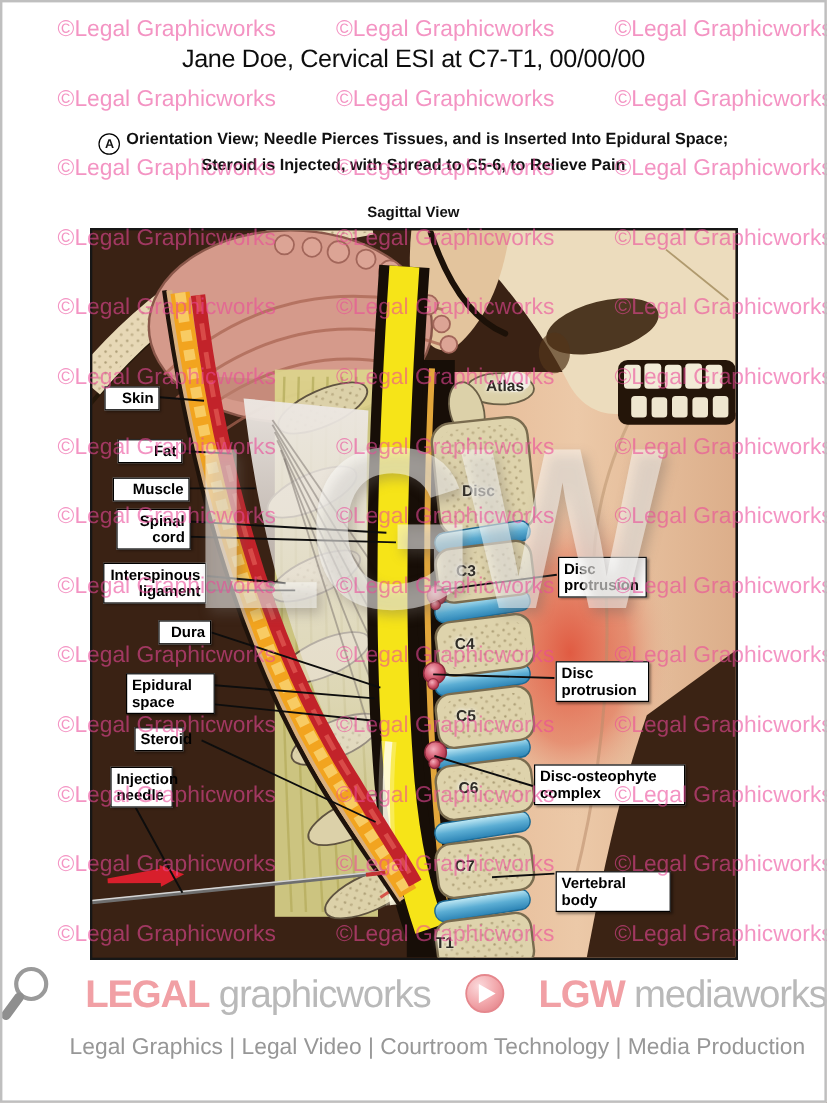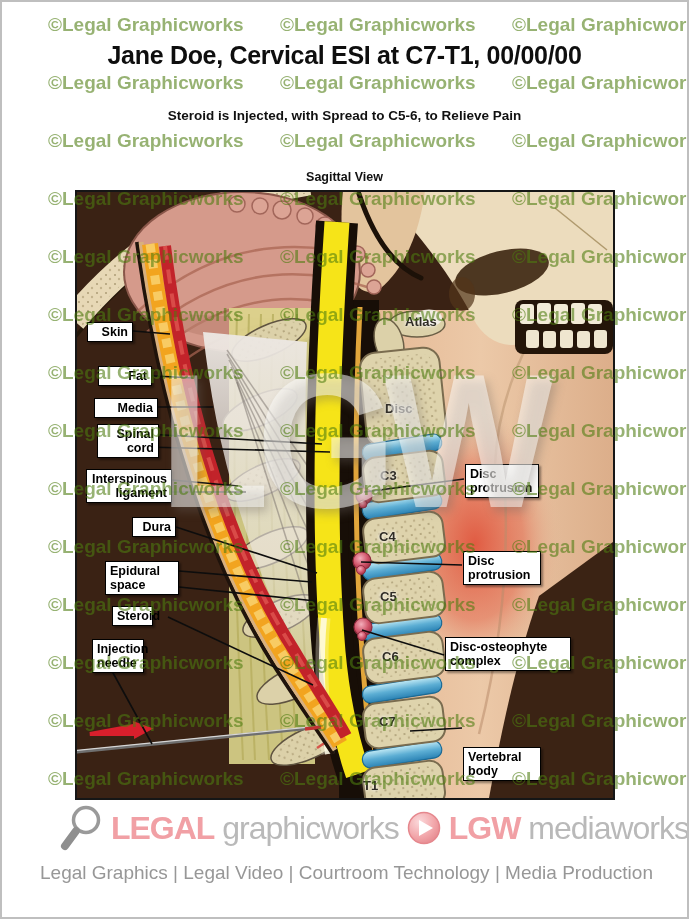--- a/index.html
+++ b/index.html
@@ -4,21 +4,21 @@
 <style>
   html,body{margin:0;padding:0;}
   body{
     width:689px;height:919px;position:relative;overflow:hidden;background:#ffffff;
     font-family:"Liberation Sans","DejaVu Sans",sans-serif;
   }
   .page-frame{position:absolute;inset:0;border:2px solid #bfbfbf;pointer-events:none;z-index:70;}
   
   .title{
     position:absolute;top:24px;left:0;right:0;text-align:center;
-    font-size:25px;font-weight:bold;color:#0e0e0e;letter-spacing:-0.3px;z-index:12;
+    font-size:21px;font-weight:normal;color:#0e0e0e;letter-spacing:-0.3px;z-index:12;
   }
   .caption{
     position:absolute;top:107px;left:0;right:0;text-align:center;
     font-size:13.5px;font-weight:bold;color:#111;line-height:1.35;z-index:12;
   }
   .circleA{
     display:inline-flex;align-items:center;justify-content:center;
     width:16px;height:16px;border:1.5px solid #000;border-radius:50%;
     font-size:10.5px;font-weight:bold;margin-right:5px;vertical-align:-3px;
   }
@@ -46,42 +46,45 @@
   .leaders{position:absolute;left:0;top:0;width:689px;height:919px;z-index:20;pointer-events:none;}
   
   .wm-big{
     position:absolute;left:80px;top:345px;width:540px;text-align:center;
     font-size:192px;font-weight:bold;letter-spacing:-14px;line-height:1;
     color:rgba(253,253,252,.52);text-shadow:4px 5px 10px rgba(110,100,95,.35);
     transform:scaleX(.94);z-index:40;pointer-events:none;
   }
   .wm-tiles{position:absolute;inset:0;z-index:45;pointer-events:none;}
   .wm-tiles span{
-    position:absolute;font-size:19px;font-weight:700;color:#4d7c0f;opacity:.58;white-space:nowrap;
+    position:absolute;font-size:19px;font-weight:400;color:#ec4899;opacity:.58;white-space:nowrap;
   }
   
   .footer-logos{
     position:absolute;top:804px;left:0;right:0;display:flex;align-items:center;
-    justify-content:flex-end;gap:7px;z-index:12;
+    justify-content:space-between;gap:7px;z-index:12;
   }
   .brand{font-size:32px;letter-spacing:-1px;white-space:nowrap;}
   .brand .accent{font-weight:bold;}
   .tagline{
-    position:absolute;top:862px;left:0;right:0;text-align:left;
+    position:absolute;top:862px;left:0;right:0;text-align:center;
     font-size:19px;color:#979797;z-index:12;letter-spacing:0;padding-left:40px;
   }
 </style>
 </head>
 <body>
 
 <div class="page-frame"></div>
 
 <h1 class="title">Jane Doe, Cervical ESI at C7-T1, 00/00/00</h1>
 
 <div class="caption">
+  <div>
+    <span class="circleA">A</span><span>Orientation View; Needle Pierces Tissues, and is Inserted Into Epidural Space;</span>
+  </div>
   <div>Steroid is Injected, with Spread to C5-6, to Relieve Pain</div>
 </div>
 
 <div class="view-label">Sagittal View</div>
 
 <div class="art">
 <svg viewBox="0 0 536 606" preserveAspectRatio="none">
   <defs>
     <linearGradient id="skinG" x1="0" y1="0" x2="1" y2="0">
       <stop offset="0" stop-color="#e5b995"></stop>
@@ -298,32 +301,32 @@
     <line x1="112" y1="671" x2="152" y2="744"></line>
     <line x1="464" y1="479" x2="364" y2="492"></line>
     <line x1="462" y1="565" x2="361" y2="562"></line>
     <line x1="444" y1="655" x2="362" y2="630"></line>
     <line x1="462" y1="728" x2="410" y2="731"></line>
   </g>
 </svg>
 
 <div class="lbl ctr" style="left:87px;top:322px;width:46px">Skin</div>
 <div class="lbl ctr" style="left:98px;top:366px;width:54px">Fat</div>
-<div class="lbl ctr" style="left:94px;top:398px;width:64px">Media</div>
+<div class="lbl ctr" style="left:94px;top:398px;width:64px">Muscle</div>
 <div class="lbl ctr" style="left:97px;top:424px;width:62px">Spinal cord</div>
 <div class="lbl ctr" style="left:86px;top:469px;width:86px">Interspinous ligament</div>
 <div class="lbl ctr" style="left:132px;top:517px;width:44px">Dura</div>
 <div class="lbl ra" style="left:105px;top:561px;width:74px">Epidural space</div>
 <div class="lbl ctr" style="left:112px;top:606px;width:41px">Steroid</div>
 <div class="lbl ra" style="left:92px;top:639px;width:52px">Injection needle</div>
 
 <div class="lbl la" style="left:465px;top:464px;width:74px">Disc protrusion</div>
 <div class="lbl la" style="left:463px;top:551px;width:78px">Disc protrusion</div>
 <div class="lbl la" style="left:445px;top:637px;width:126px">Disc-osteophyte complex</div>
-<div class="lbl la" style="left:463px;top:747px;width:78px">Vertebral body</div>
+<div class="lbl la" style="left:463px;top:726px;width:96px">Vertebral body</div>
 
 <div class="lvl" style="left:405px;top:314px">Atlas</div>
 <div class="lvl" style="left:385px;top:401px">Disc</div>
 <div class="lvl" style="left:380px;top:468px">C3</div>
 <div class="lvl" style="left:379px;top:529px">C4</div>
 <div class="lvl" style="left:380px;top:589px">C5</div>
 <div class="lvl" style="left:382px;top:649px">C6</div>
 <div class="lvl" style="left:379px;top:714px">C7</div>
 <div class="lvl" style="left:363px;top:778px">T1</div>
 

